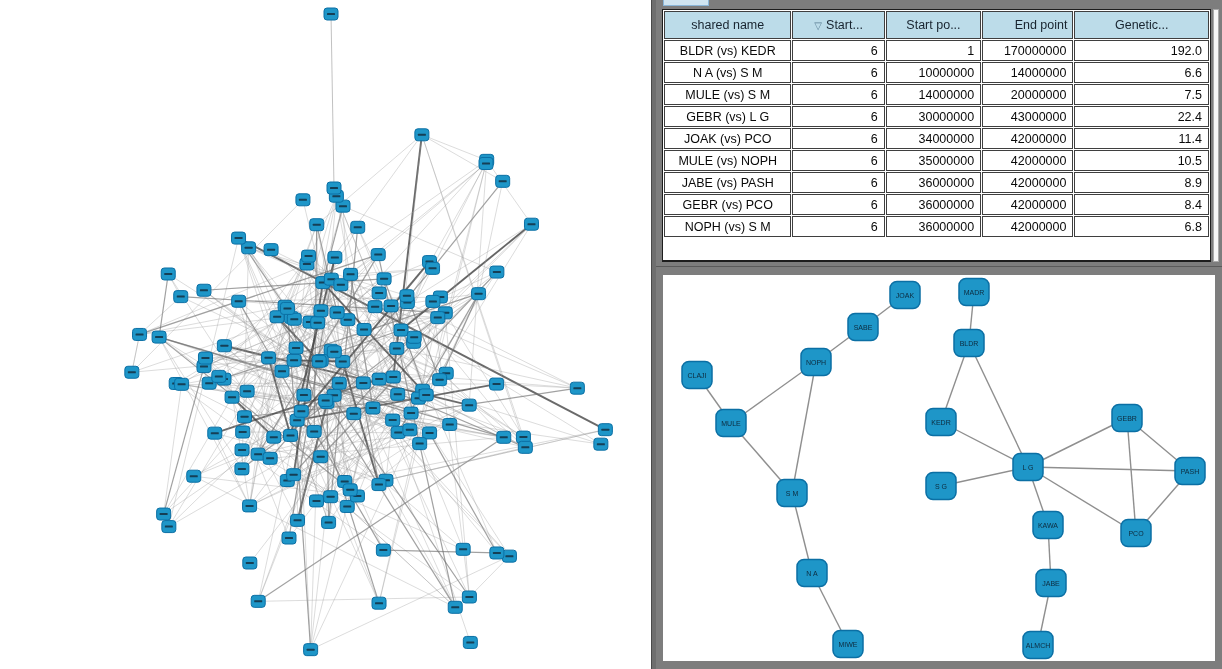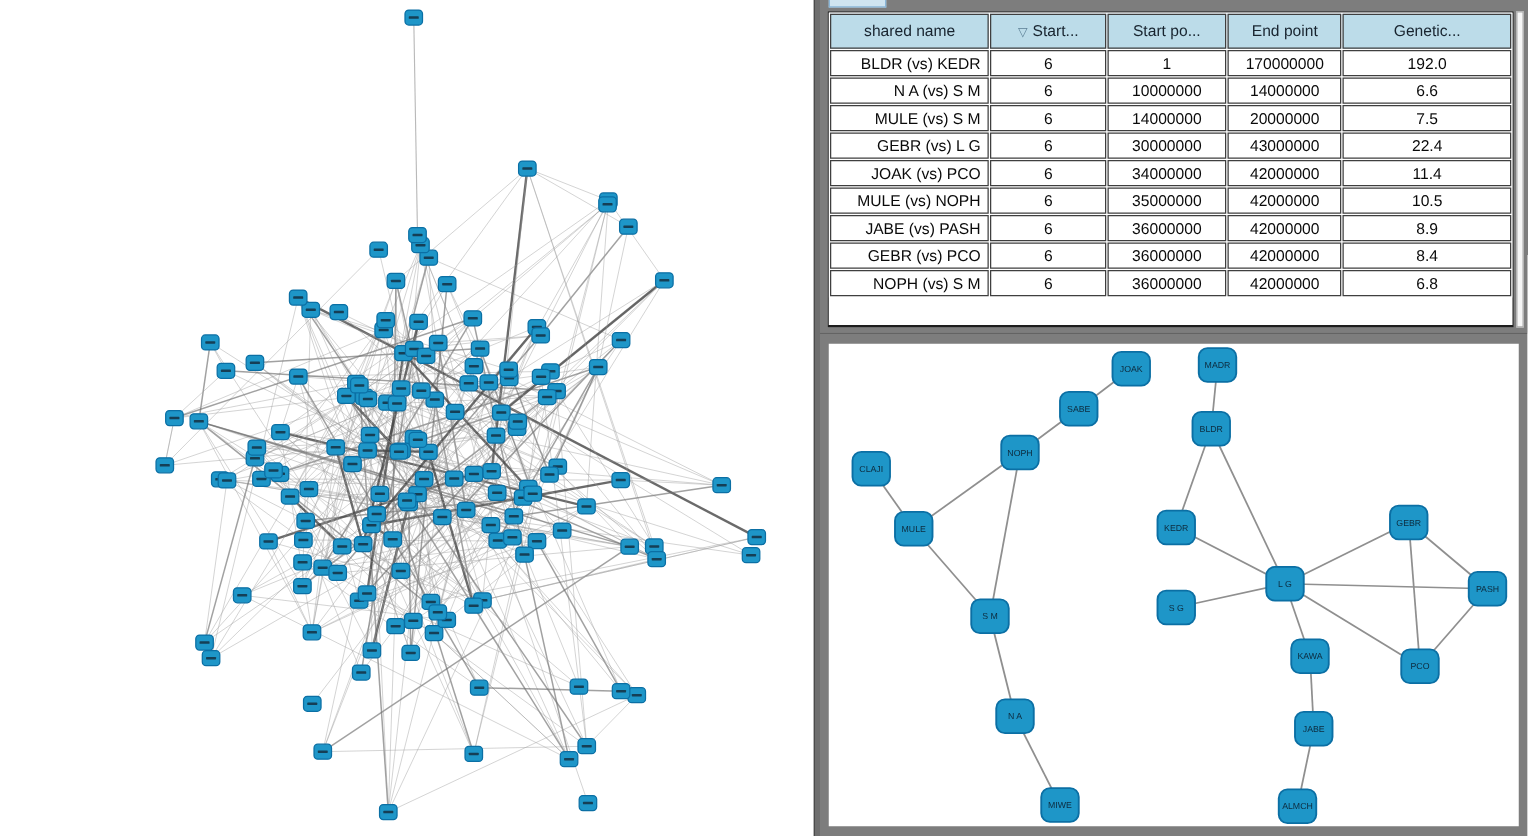--- a/index.html
+++ b/index.html
@@ -19,21 +19,21 @@
   .table-panel{position:absolute;left:656px;top:0;width:680px;height:266px;background:#7d7d7d;}
   .tab-fragment{position:absolute;left:7px;top:0;width:46px;height:6px;background:#cfe4f0;
                 border:1px solid #8ab6d8;border-top:none;box-sizing:border-box;}
   .table-wrap{position:absolute;left:6px;top:9px;width:549px;bottom:4px;background:#ffffff;
               border:1px solid #1d1d1d;border-bottom-width:2px;box-sizing:border-box;overflow:hidden;}
   table.attr{border-collapse:separate;border-spacing:1px;table-layout:fixed;width:100%;background:#ffffff;}
   table.attr th{background:#bcdce9;color:#18242f;font-size:12.5px;font-weight:normal;
                 height:26px;border:1px solid #3f3f3f;padding:0 5px;white-space:nowrap;overflow:hidden;}
   table.attr td{background:#ffffff;color:#0a0a0a;font-size:12.5px;height:19px;
                 border:1px solid #3f3f3f;padding:0 6px;white-space:nowrap;overflow:hidden;}
-  .al{text-align:right;margin-top:38px;} .ar{text-align:center;} .ac{text-align:center;}
+  .al{text-align:center;margin-top:38px;} .ar{text-align:right;} .ac{text-align:center;}
   .filter-glyph{color:#5b7f95;font-size:10px;margin-right:4px;}
   .table-scrollbar{position:absolute;left:557px;top:9px;width:6px;bottom:4px;background:#f6f6f6;
                    border:1px solid #a9a9a9;box-sizing:border-box;}
 
   
   .net-panel{position:absolute;left:656px;top:266px;width:566px;height:403px;background:#7d7d7d;
              border-top:1px solid #5a5a5a;box-sizing:border-box;}
   .net-panel svg{display:block;}
 
   svg text{font-family:"Liberation Sans",sans-serif;}

